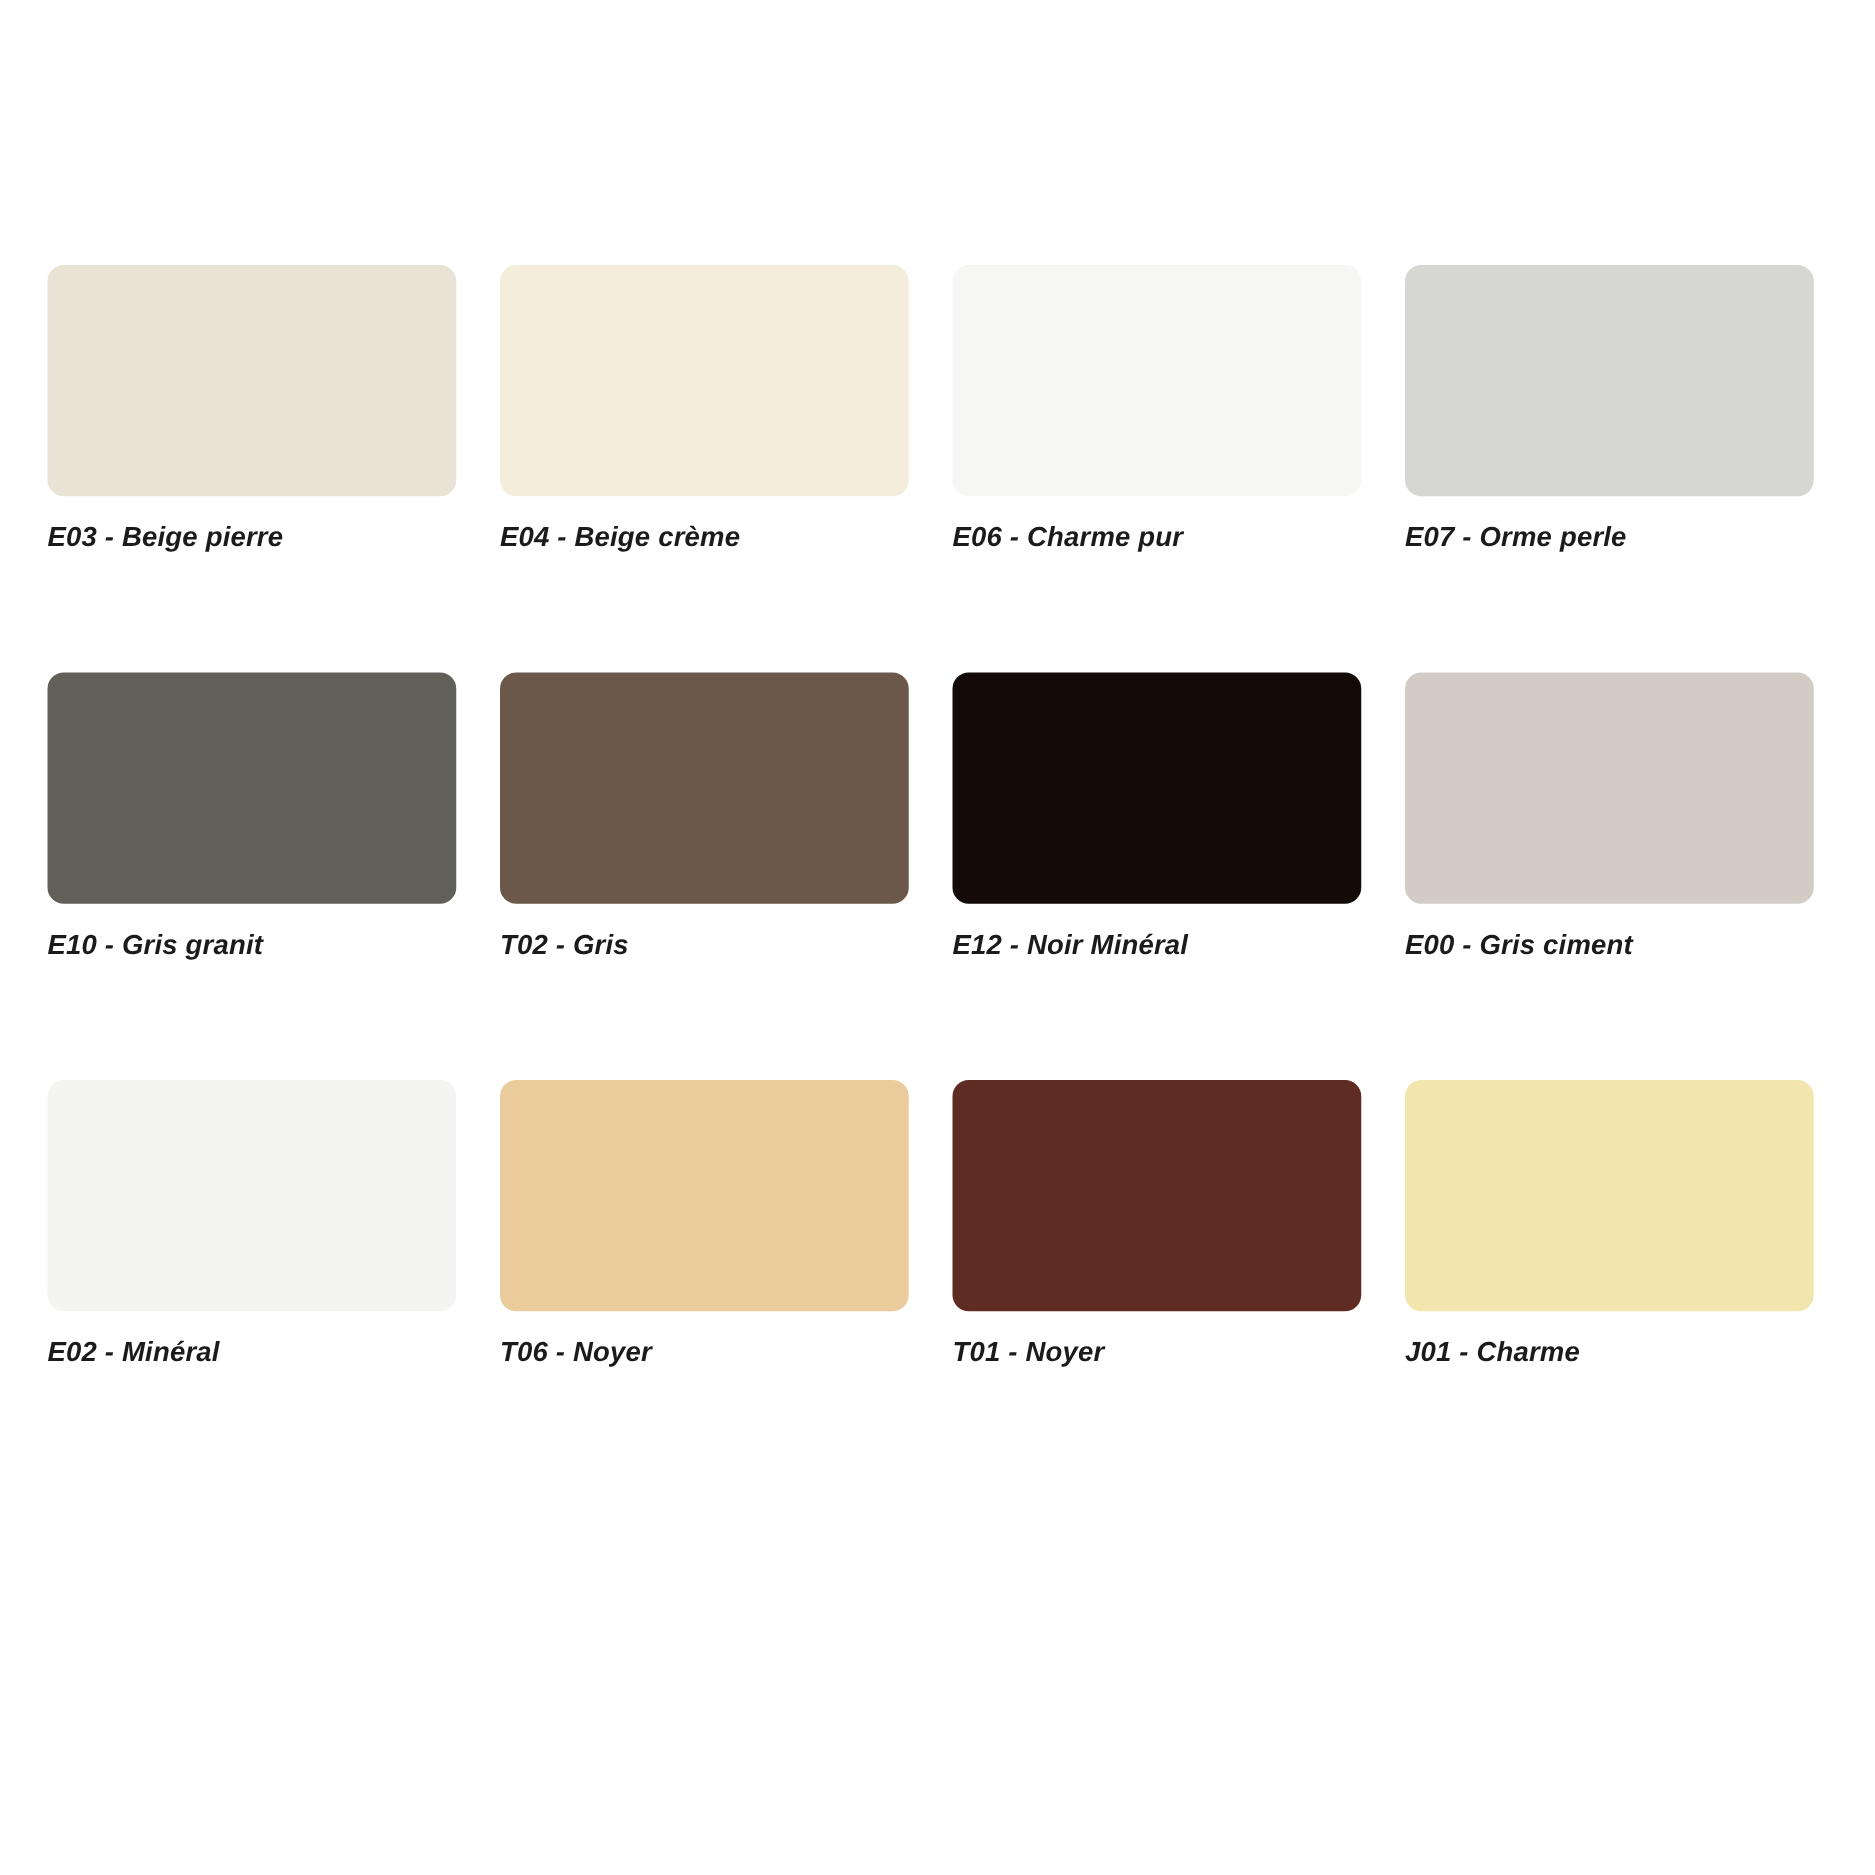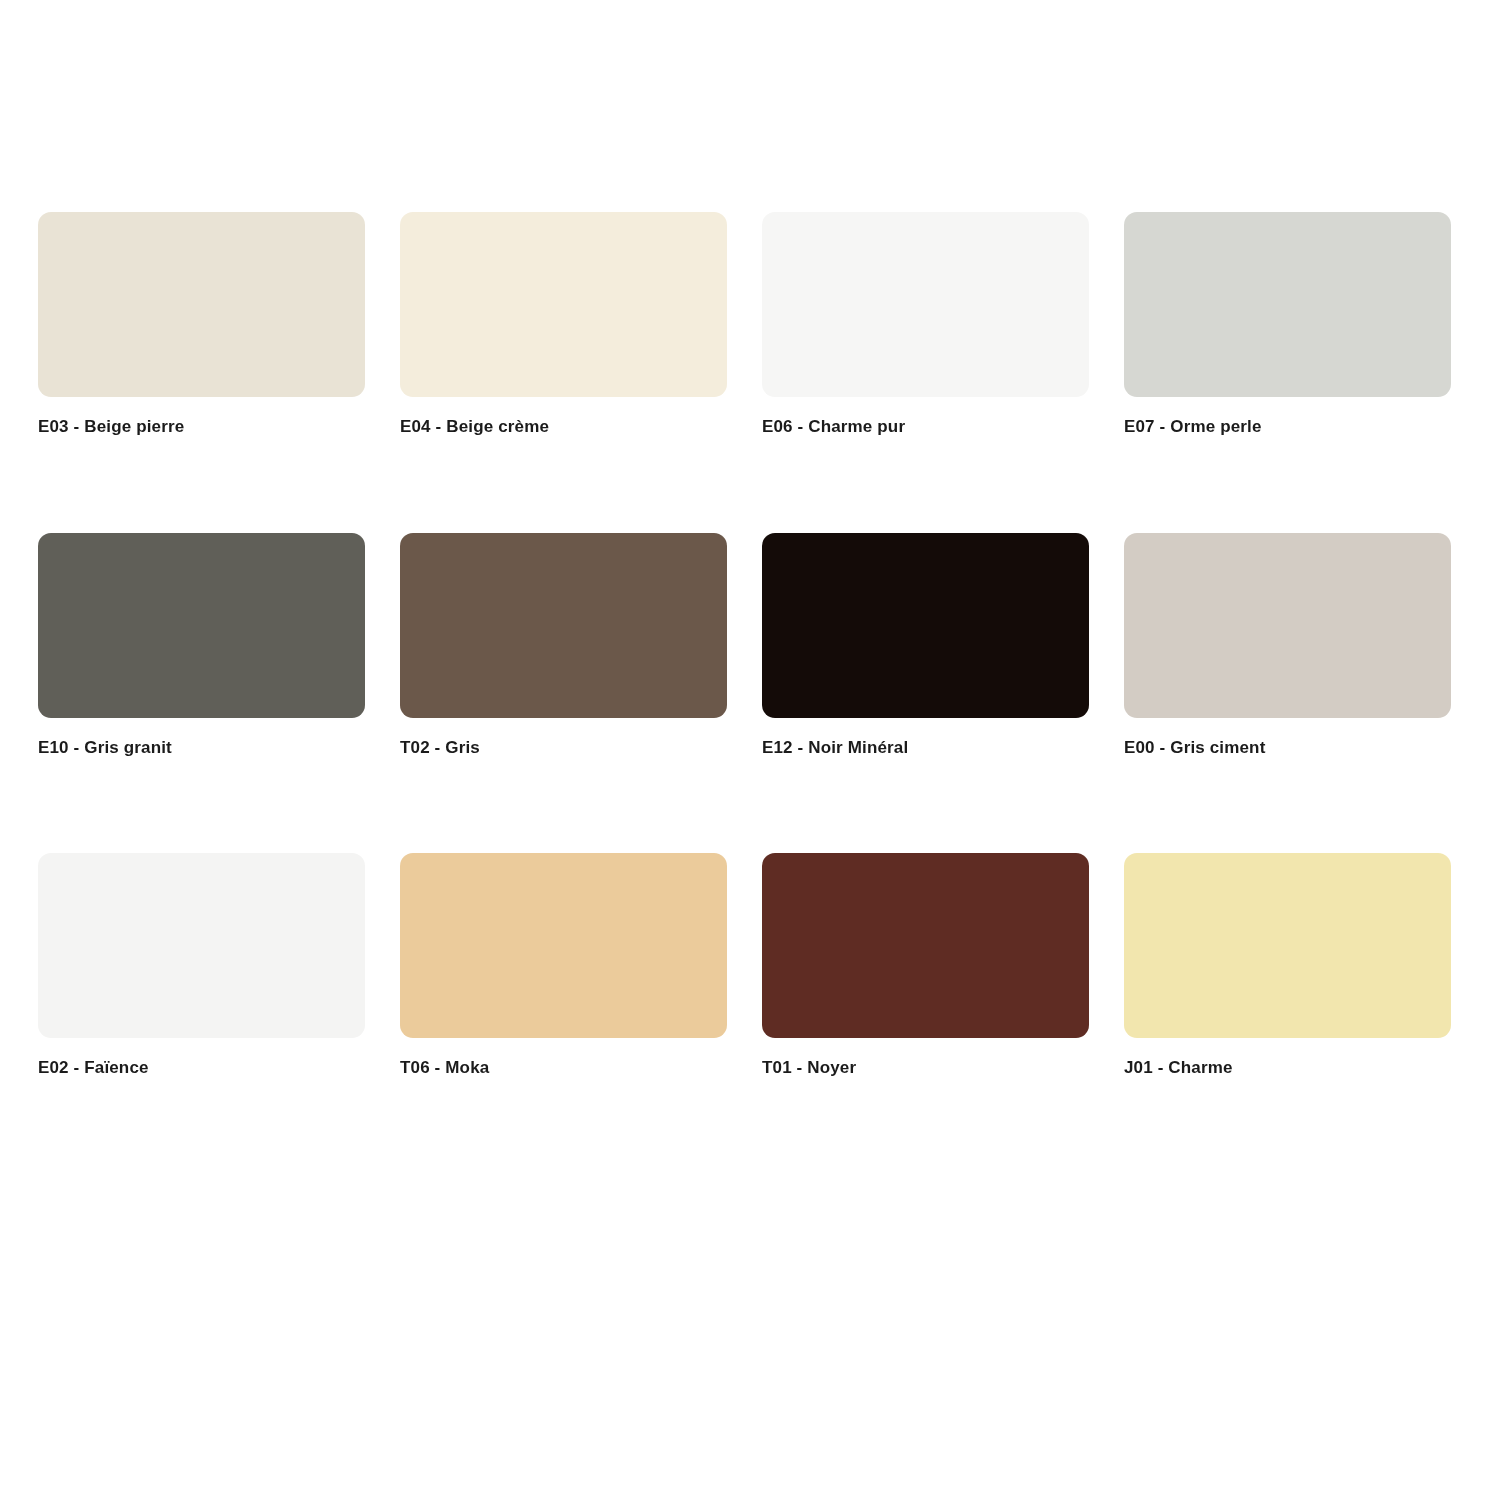--- a/index.html
+++ b/index.html
@@ -33,26 +33,27 @@
     width: 327px;
   }
   .swatch-chip {
     width: 327px;
     height: 185px;
     border-radius: 13px;
     box-sizing: border-box;
   }
   .swatch-label {
     margin-top: 21px;
-    font-size: 17px;
+    font-size: 22px;
     font-weight: bold;
     color: #1b1b1b;
     letter-spacing: 0.15px;
     line-height: 1.1;
     white-space: nowrap;
+    font-style: italic;
   }
 </style>
 </head>
 <body>
 
 <div id="palette-board">
   <div class="swatch-grid">
       <div class="swatch-cell">
         <div class="swatch-chip" style="background: rgb(233, 227, 213);"></div>
         <div class="swatch-label">E03 - Beige pierre</div>
@@ -80,25 +81,25 @@
       <div class="swatch-cell">
         <div class="swatch-chip" style="background: rgb(20, 11, 8);"></div>
         <div class="swatch-label">E12 - Noir Minéral</div>
       </div>
       <div class="swatch-cell">
         <div class="swatch-chip" style="background: rgb(211, 204, 196);"></div>
         <div class="swatch-label">E00 - Gris ciment</div>
       </div>
       <div class="swatch-cell">
         <div class="swatch-chip" style="background: rgb(244, 244, 243);"></div>
-        <div class="swatch-label">E02 - Faïence</div>
+        <div class="swatch-label">E02 - Minéral</div>
       </div>
       <div class="swatch-cell">
         <div class="swatch-chip" style="background: rgb(235, 203, 155);"></div>
-        <div class="swatch-label">T06 - Moka</div>
+        <div class="swatch-label">T06 - Noyer</div>
       </div>
       <div class="swatch-cell">
         <div class="swatch-chip" style="background: rgb(95, 44, 35);"></div>
         <div class="swatch-label">T01 - Noyer</div>
       </div>
       <div class="swatch-cell">
         <div class="swatch-chip" style="background: rgb(242, 230, 174);"></div>
         <div class="swatch-label">J01 - Charme</div>
       </div>
     </div>

